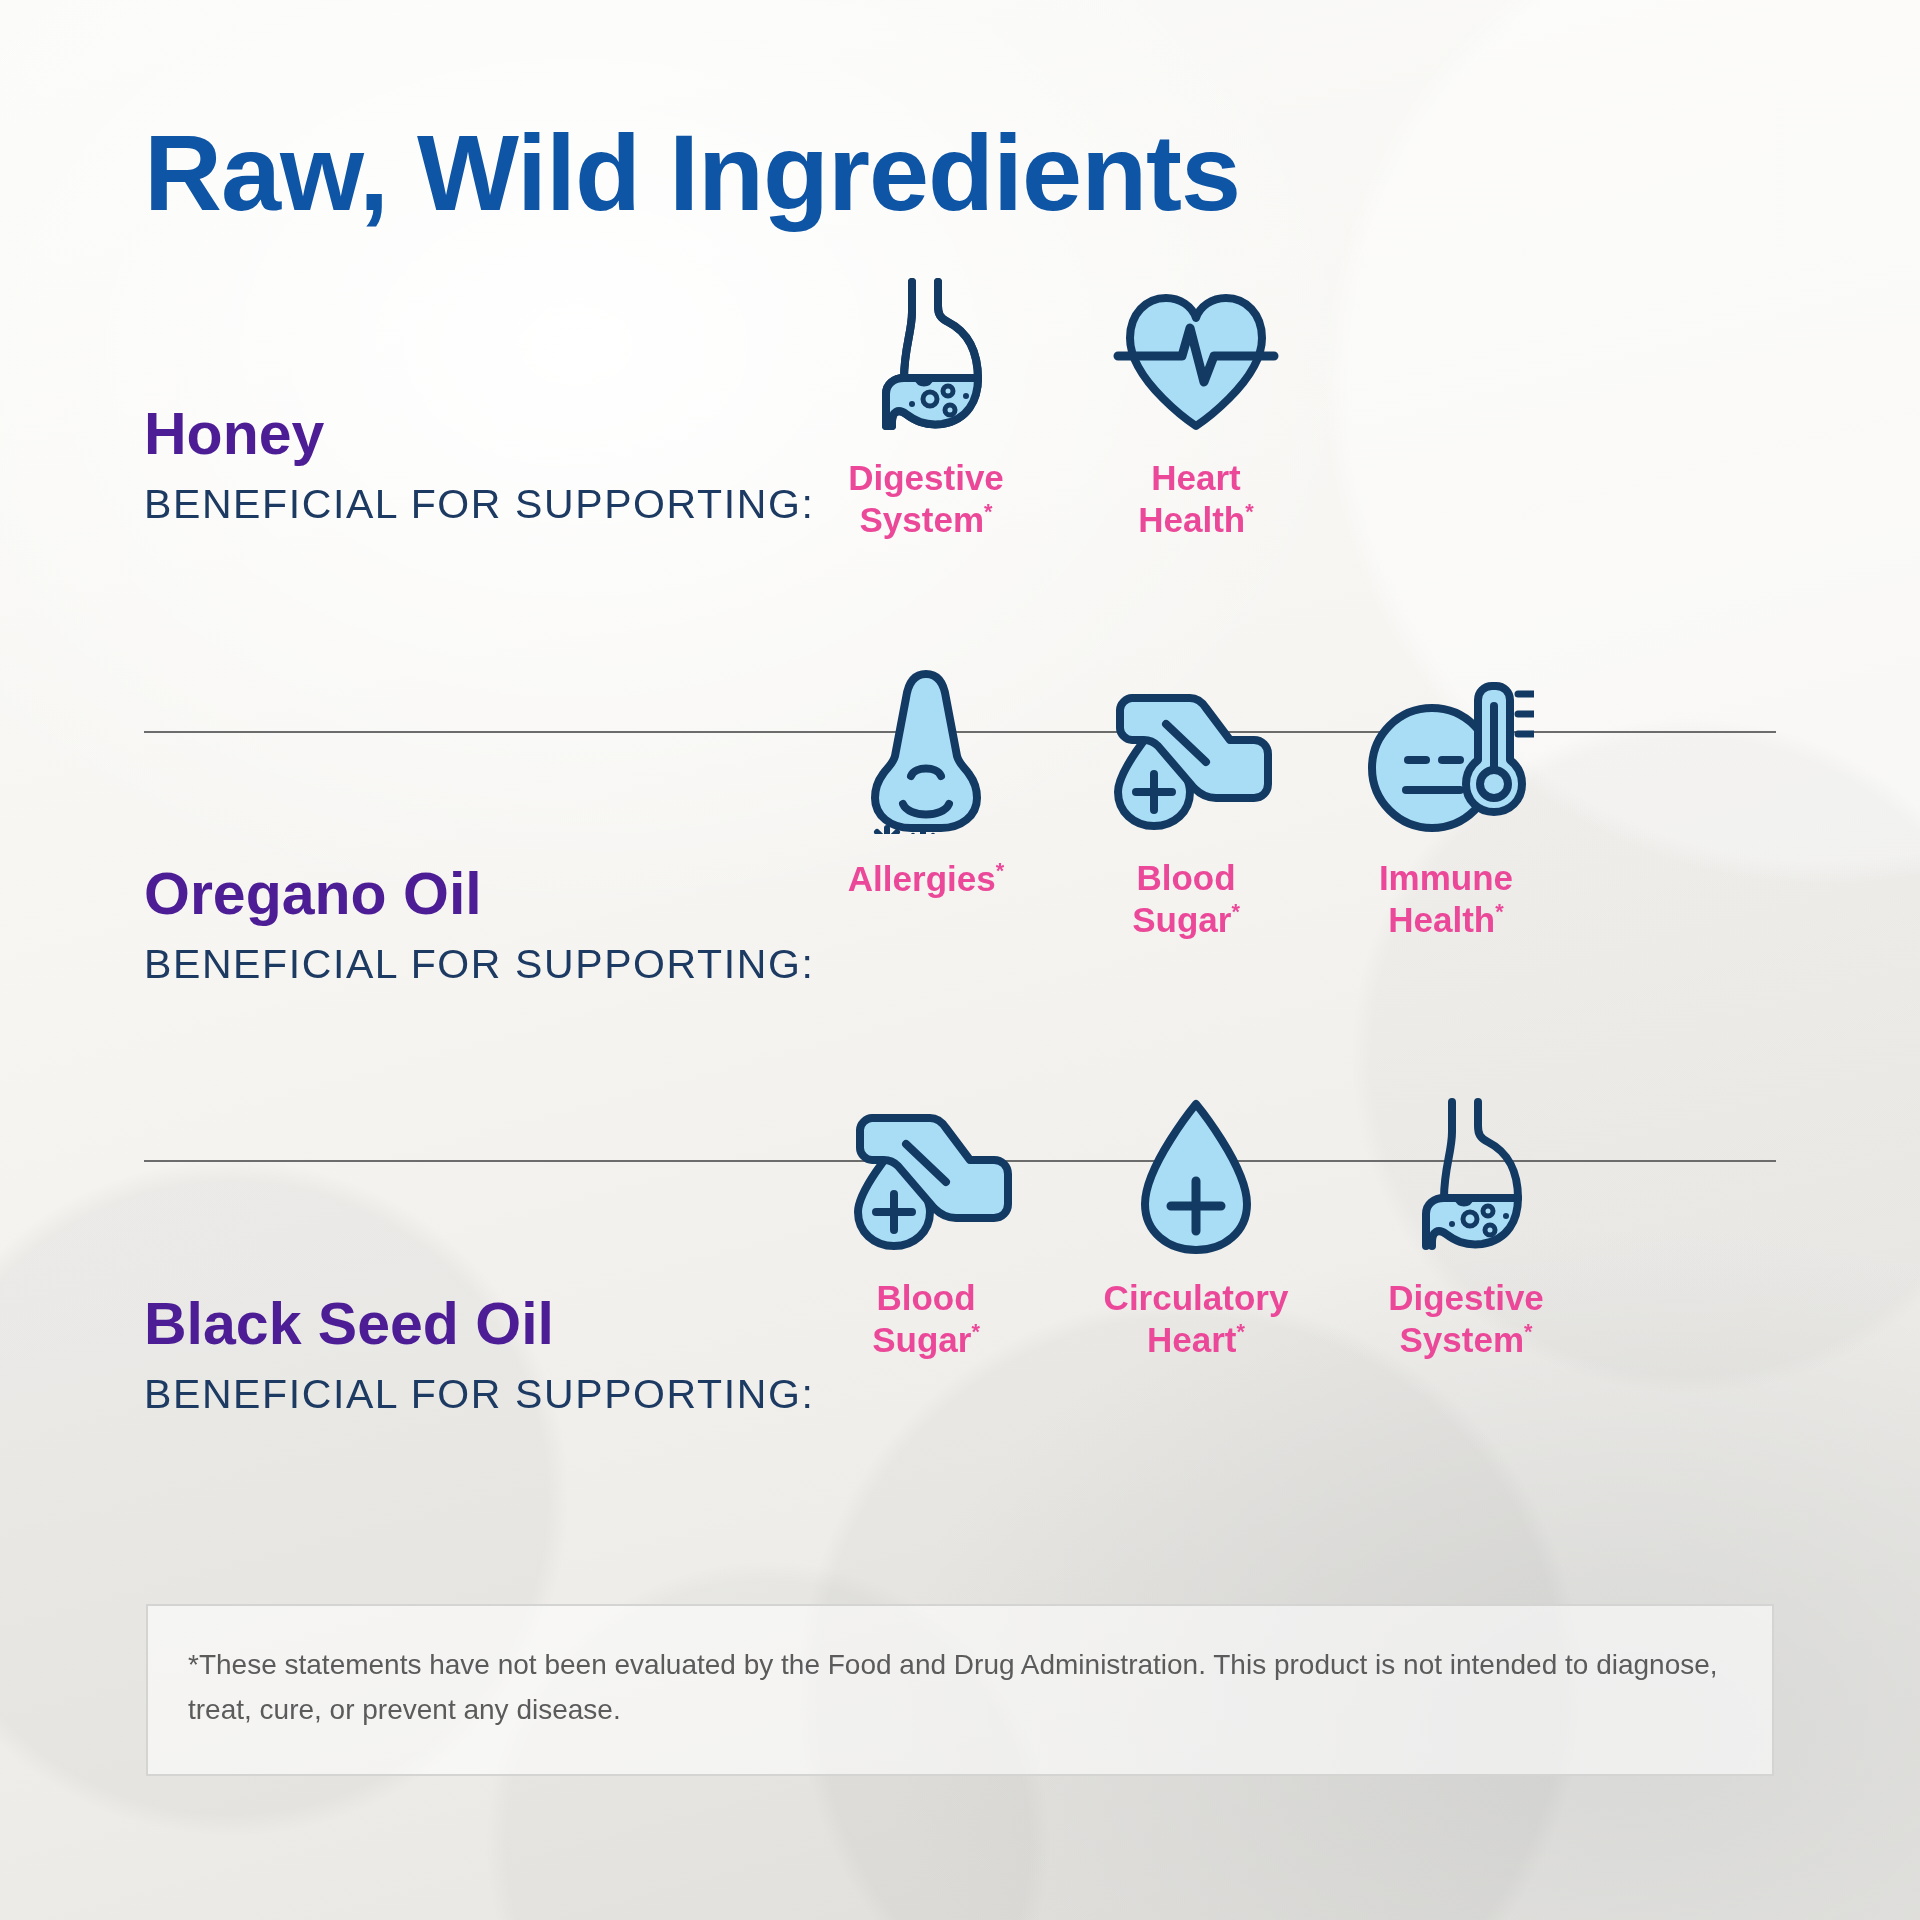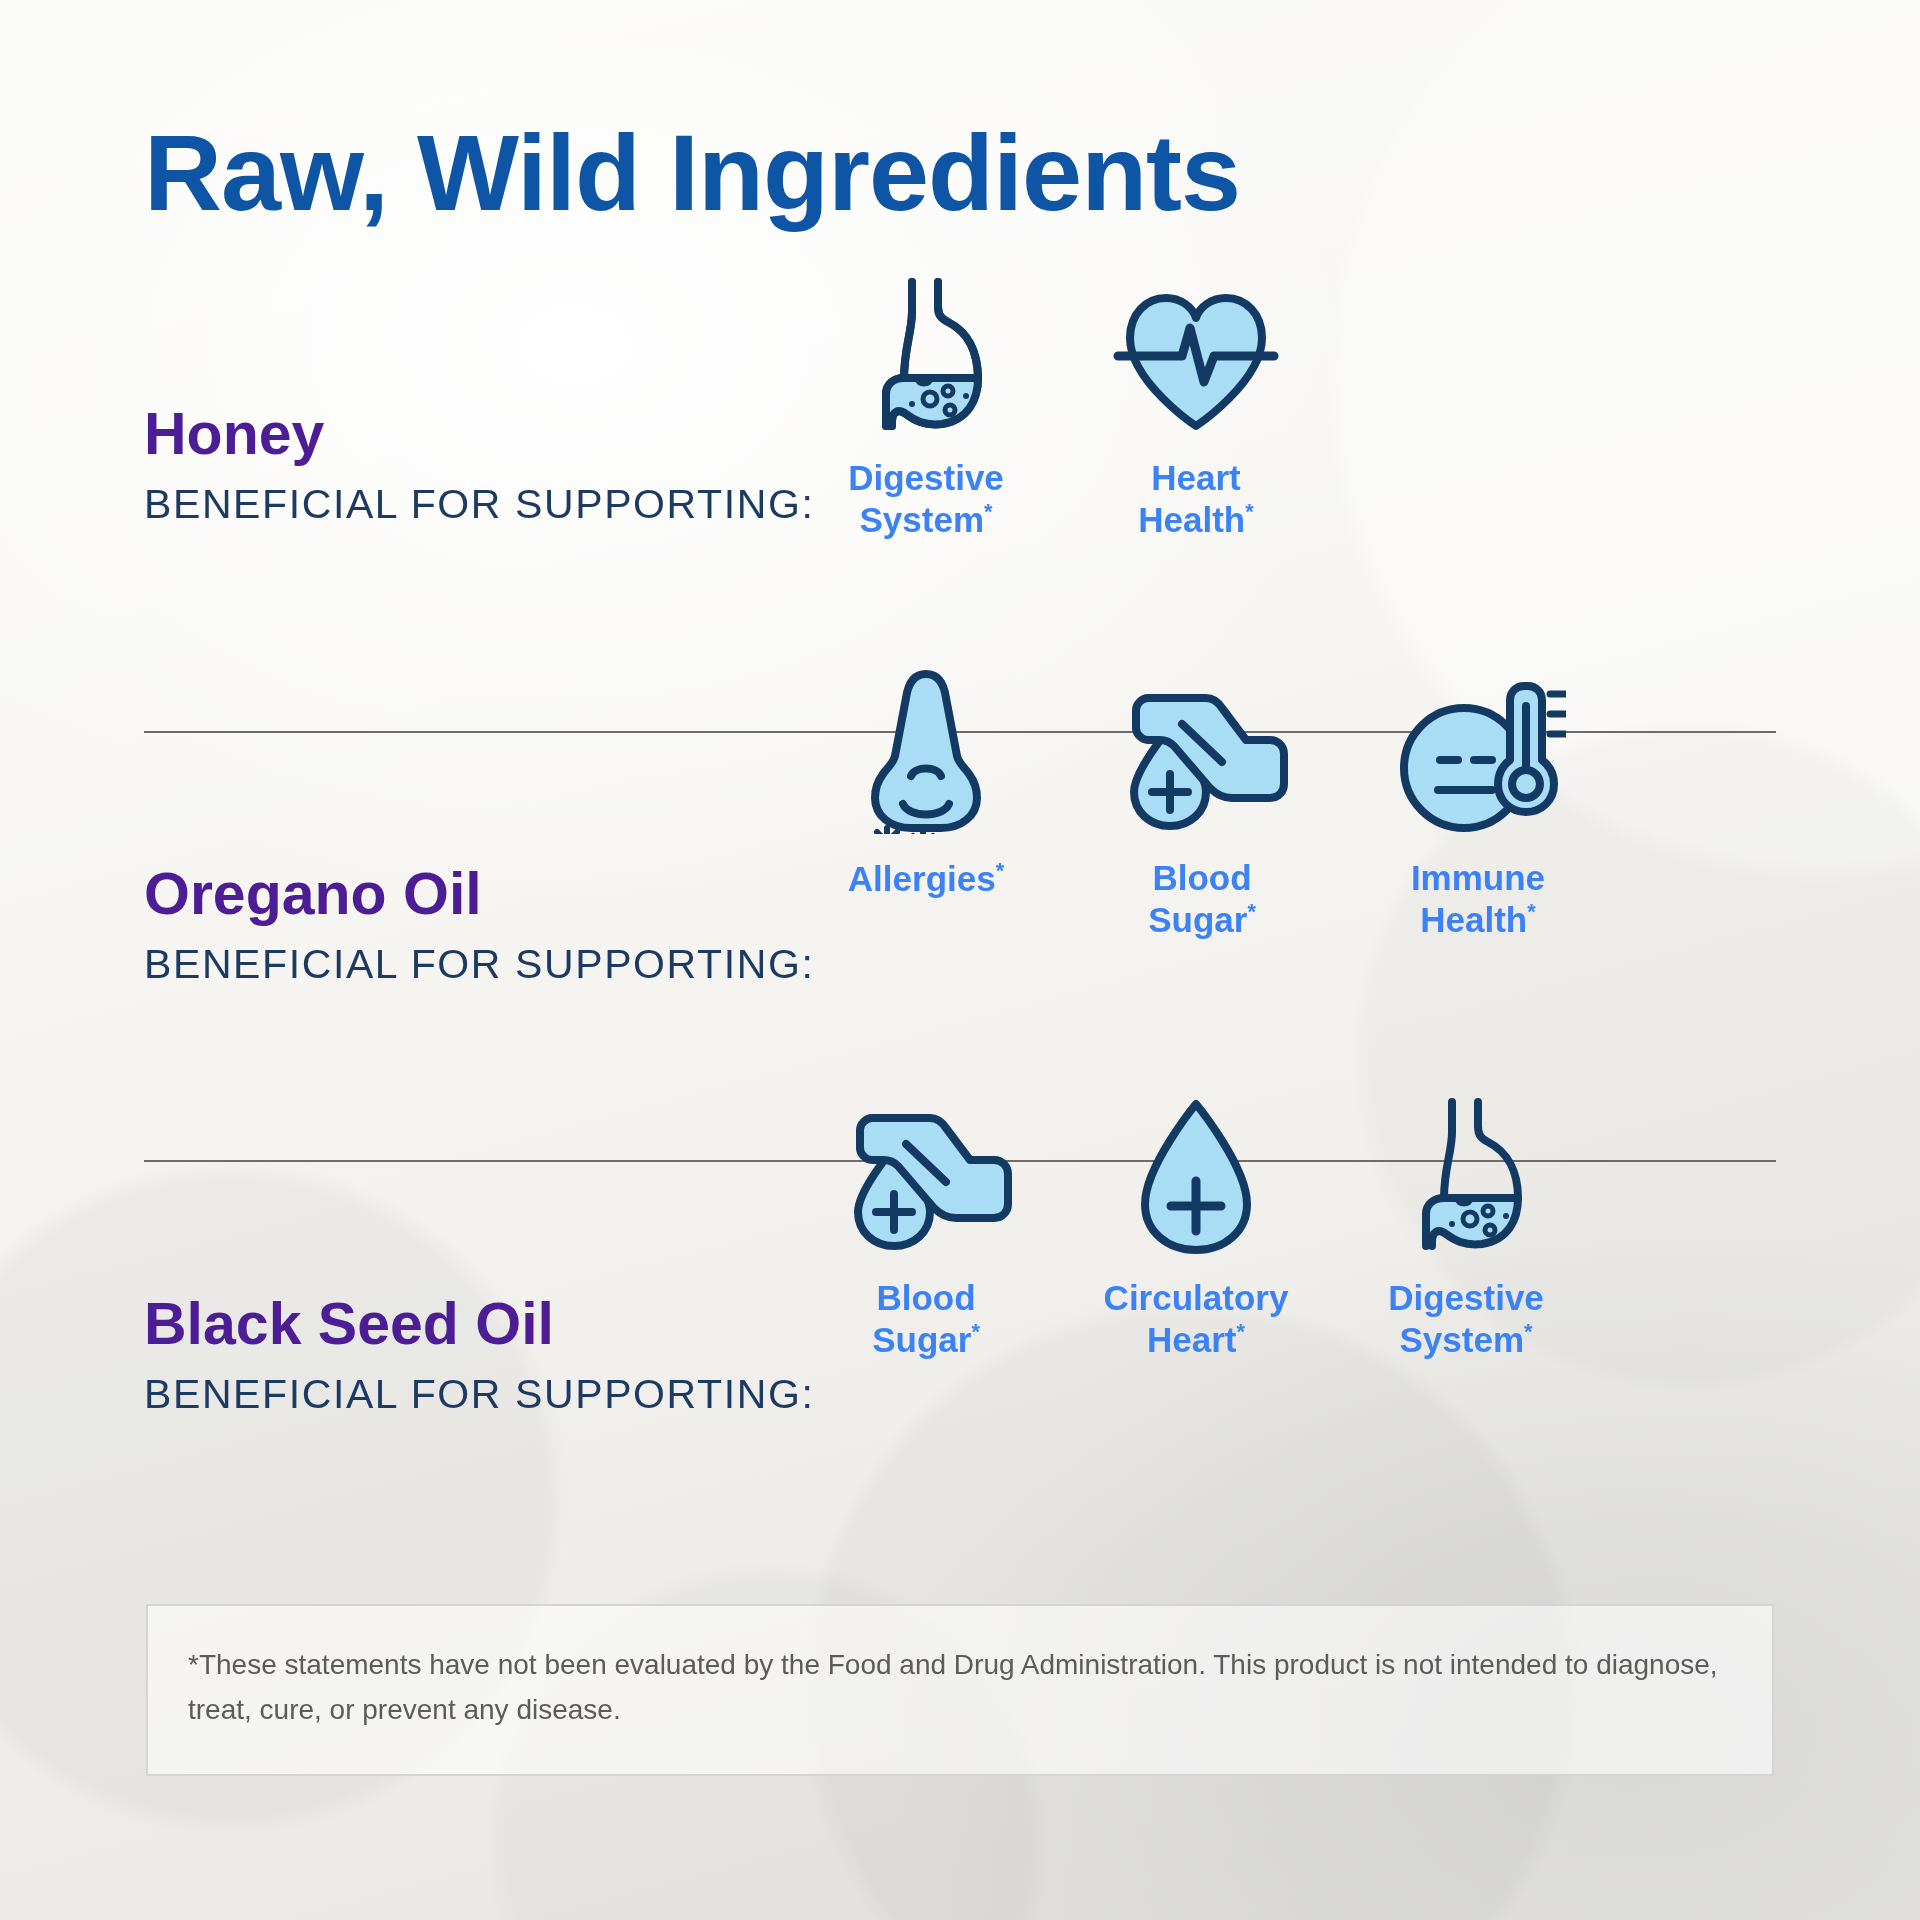--- a/index.html
+++ b/index.html
@@ -48,21 +48,21 @@
   }
 
   .icons { position:absolute; display:flex; align-items:flex-start; }
   .icon-cell {
     width:212px; display:flex; flex-direction:column;
     align-items:center; text-align:center;
   }
   .icon-art { height:150px; display:flex; align-items:flex-end; justify-content:center; }
   .icon-label {
     margin-top:24px;
-    font-size:35px; font-weight:700; color:#3b82f6;
+    font-size:35px; font-weight:700; color:#ec4899;
     line-height:1.16; white-space:pre-line;
   }
   .icon-label sup { font-size:.62em; vertical-align:super; font-weight:700; }
 
   
   .divider {
     position:absolute; left:144px; width:1632px; height:2px;
     background:#6c6c6c;
   }
 
@@ -138,21 +138,21 @@
   </div>
 
   <div class="divider" style="top:731px;"></div>
 
   <div class="section" style="top:862px;">
     <div class="sec-left">
       <div class="ing-name">Oregano Oil</div>
       <div class="ing-sub">BENEFICIAL FOR SUPPORTING:</div>
     </div>
 
-    <div class="icons" style="left:676px; top:-178px; gap:64px;">
+    <div class="icons" style="left:676px; top:-178px; gap:48px;">
 
       <div class="icon-cell">
         <div class="icon-art">
           <svg width="150" height="170" viewBox="0 0 150 170">
             <path d="M75 10 C63 10 57 20 55 34 L44 92 C42 100 36 104 32 110 C26 118 24 126 24 134 C24 152 40 164 60 164 L90 164 C110 164 126 152 126 134 C126 126 124 118 118 110 C114 104 108 100 106 92 L95 34 C93 20 87 10 75 10 Z" fill="#a9ddf5" stroke="#133a63" stroke-width="8" stroke-linejoin="round"></path>
             <path d="M60 112 C64 102 86 102 90 112" fill="none" stroke="#133a63" stroke-width="8" stroke-linecap="round"></path>
             <path d="M52 140 C58 154 92 154 98 140" fill="none" stroke="#133a63" stroke-width="8" stroke-linecap="round"></path>
             <g stroke="#133a63" stroke-width="6" stroke-linecap="round">
               <g transform="translate(36,178)">
                 <path d="M-14 0 L14 0 M0 -14 L0 14 M-10 -10 L10 10 M-10 10 L10 -10"></path>

